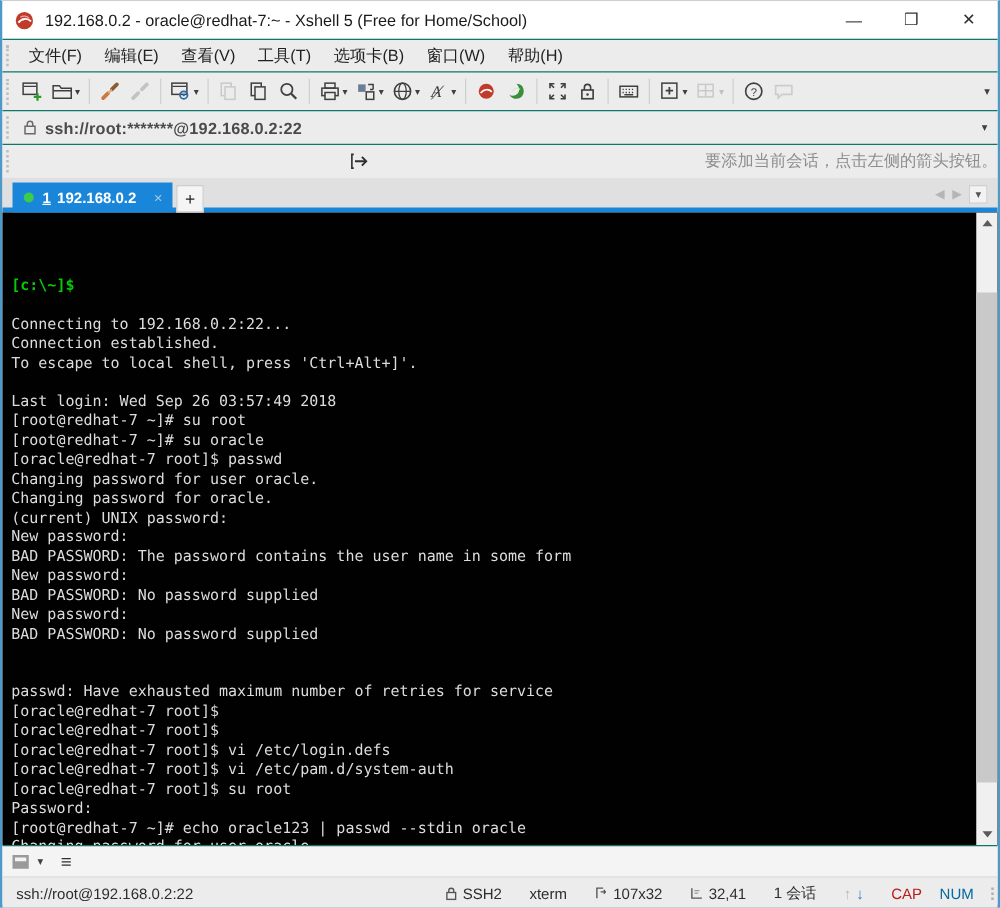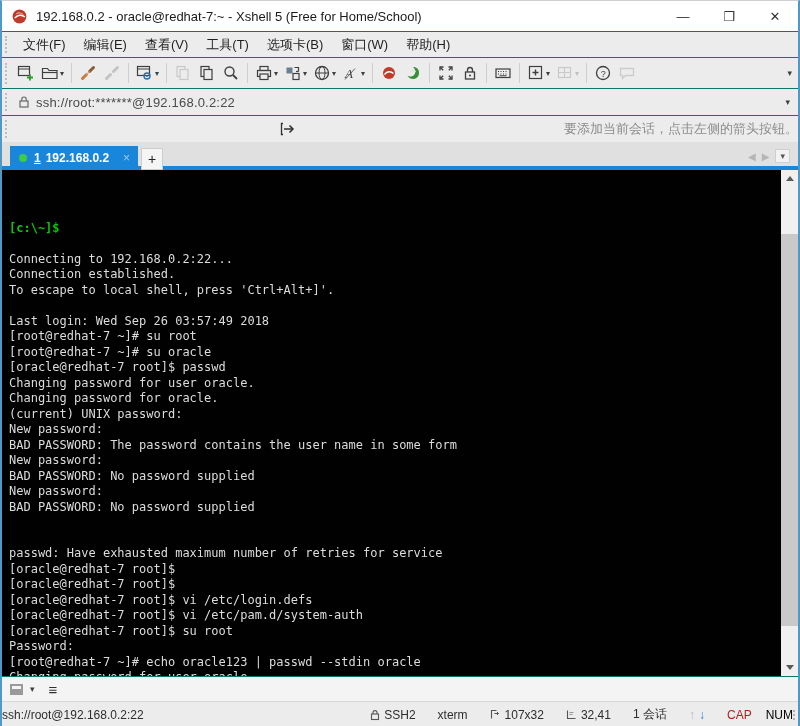--- a/index.html
+++ b/index.html
@@ -25,21 +25,21 @@
   
   .toolbar { height:31px; }
   .tbtn { height:25px; display:flex; align-items:center; justify-content:center; padding:0 3px; }
   .tbtn svg { display:block; }
   .caret { font-size:8px; color:#3f3f3f; margin-left:1px; }
   .caret.dis { color:#c0c0c0; }
   .tsep { width:1px; height:20px; background:#cfcfcf; margin:0 4px; }
   .toolbar-overflow { margin-left:auto; margin-right:6px; color:#3f3f3f; font-size:9px; }
 
   
-  .addressbar { height:27px; font-size:13px; color:#4a4a4a; }
+  .addressbar { height:27px; font-size:13px; color:#4a4a4a;font-weight:bold; }
   .addressbar .url { flex:1; padding-left:6px; letter-spacing:.2px; }
   .addressbar .dd { margin-right:8px; font-size:9px; color:#3f3f3f; }
 
   
   .infobar { height:27px; font-size:13px; color:#8d8d8d;justify-content:space-between; }
   .infobar .txt { padding-left:7px; }
 
   
   .tabbar { height:28px; background:#e0e0e0; display:flex; align-items:flex-end; flex:0 0 auto; position:relative; }
   .tabbar::after { content:''; position:absolute; left:0; right:0; bottom:0; height:4px; background:#1a86d9; }
@@ -70,26 +70,26 @@
   
   .sendbar { height:25px; background:#f4f4f4; font-size:12px; color:#9a9a9a; }
   .sendbar .mini-icon { width:13px; height:11px; background:#9a9a9a; margin:0 7px 0 8px; position:relative; }
   .sendbar .mini-icon::after { content:''; position:absolute; left:2px; top:2px; right:2px; height:3px; background:#f4f4f4; }
   .sendbar .ph { flex:1; }
   .sendbar .dd { font-size:9px; color:#3f3f3f; margin-right:14px; }
   .sendbar .burger { font-size:15px; color:#2f2f2f; margin-right:10px; }
 
   
   .statusbar { height:26px; background:#ececec; border-top:1px solid #d8d8d8; font-size:12px; color:#2d2d2d; display:flex; align-items:center; flex:0 0 auto; }
-  .statusbar .left { padding-left:0; flex:1; }
+  .statusbar .left { padding-left:11px; flex:1; }
   .statusbar .item { display:flex; align-items:center; gap:4px; margin-right:22px; white-space:nowrap; }
   .statusbar .arrow-up { color:#b9b9b9; font-weight:bold; }
   .statusbar .arrow-down { color:#2f7fd3; font-weight:bold; }
   .statusbar .cap { color:#b91c1c; margin-right:14px; }
-  .statusbar .num { color:#000000; }
+  .statusbar .num { color:#0369a1; margin-right:14px; }
   .grip { display:flex; flex-direction:column; align-items:flex-end; gap:2px; margin-right:3px; }
   .grip i { display:block; width:2px; height:2px; background:#b0b0b0; }
 </style>
 </head>
 <body>
 
 <div class="window">
 
   <div class="titlebar">
     <svg class="logo" viewBox="0 0 16 16">

